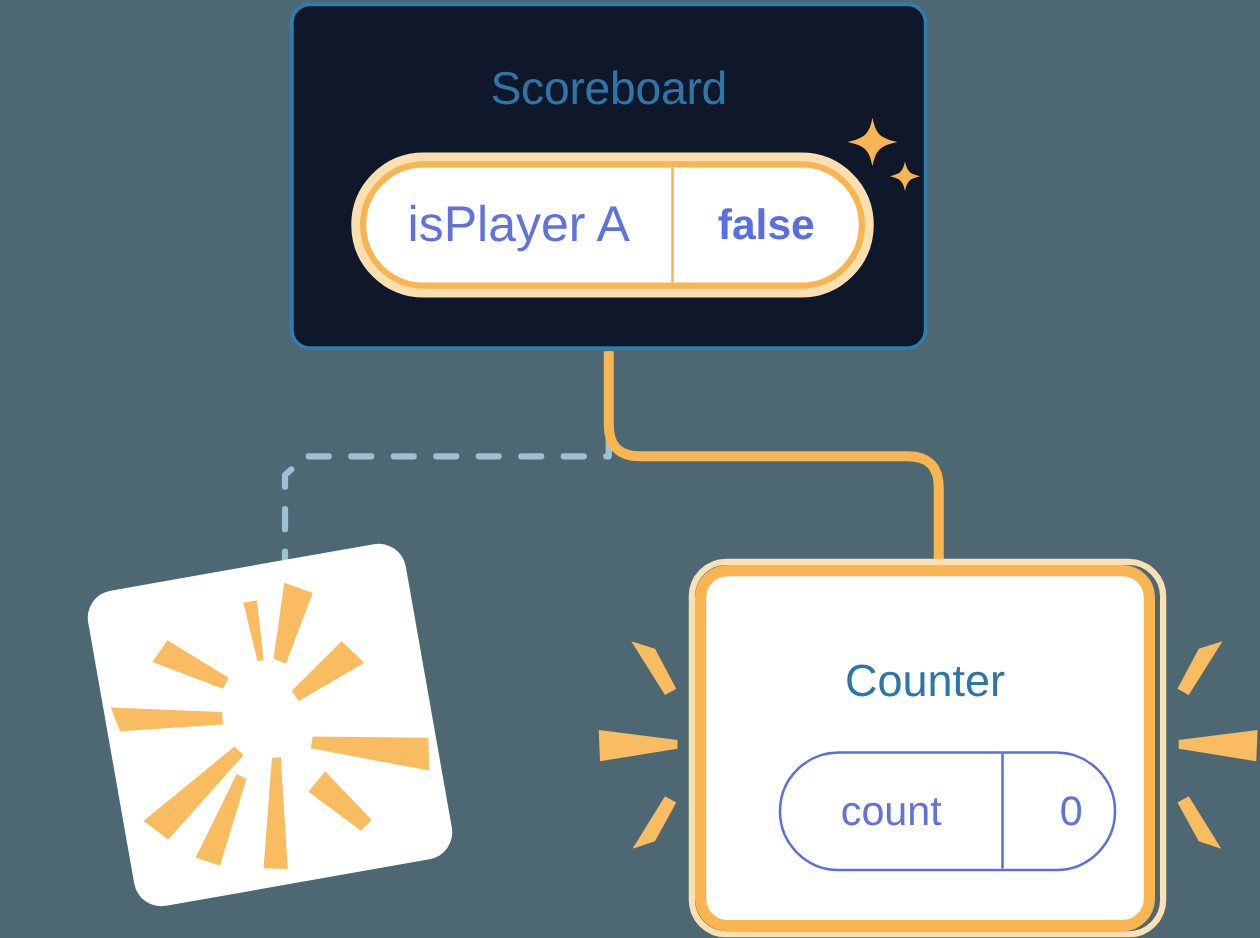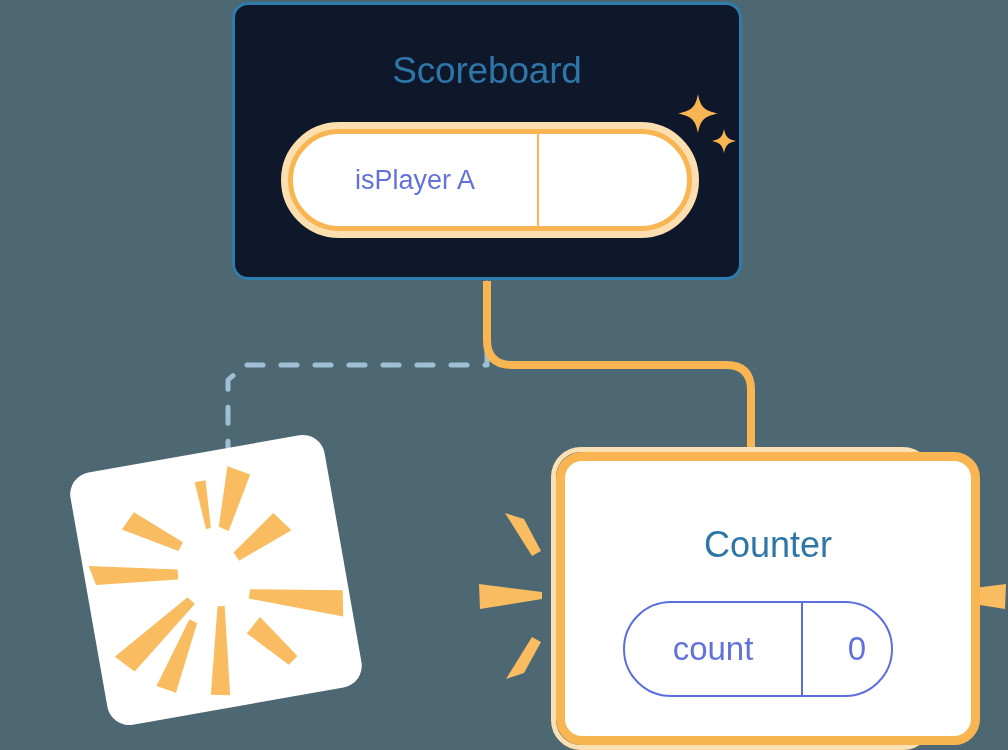--- a/index.html
+++ b/index.html
@@ -83,21 +83,21 @@
     background: #ffffff;
     display: flex;
     align-items: stretch;
     overflow: hidden;
   }
   #scoreboard-pill .cell-key {
     flex: 0 0 246px;
     display: flex;
     align-items: center;
     justify-content: center;
-    font-size: 27px;
+    font-size: 40px;
     color: #6272dd;
     border-right: 2px solid #f8b552;
     box-sizing: border-box;
   }
   #scoreboard-pill .cell-val {
     flex: 1 1 auto;
     display: flex;
     align-items: center;
     justify-content: center;
     font-size: 34px;
@@ -132,21 +132,21 @@
     width: 382px;
     height: 303px;
     border: 5px solid #fbe0b4;
     border-radius: 30px;
     box-sizing: border-box;
   }
   #counter-card {
     position: absolute;
     left: 5px;
     top: 5px;
-    width: 424px;
+    width: 368px;
     height: 293px;
     background: #ffffff;
     border: 9px solid #f8b552;
     border-radius: 26px;
     box-sizing: border-box;
   }
   #counter-title {
     position: absolute;
     left: 0;
     top: 63px;
@@ -259,20 +259,21 @@
     </g>
   </svg>
 
   <div id="scoreboard-card">
     <div id="scoreboard-title">Scoreboard</div>
 
     <div id="scoreboard-pill-wrap">
       <div id="scoreboard-pill-glow"></div>
       <div id="scoreboard-pill">
         <div class="cell-key">isPlayer A</div>
+        <div class="cell-val">false</div>
       </div>
     </div>
   </div>
 
   <svg id="sparkles" viewBox="0 0 70 70" width="70" height="70">
     <g fill="#f8b552">
       <path d="M24 2 C26.5 15 30 18.5 44 21.5 C30 24.5 26.5 28 24 41 C21.5 28 18 24.5 4 21.5 C18 18.5 21.5 15 24 2 Z"></path>
       <path d="M50 37 C51.6 45 53.8 47.2 62 49 C53.8 50.8 51.6 53 50 61 C48.4 53 46.2 50.8 38 49 C46.2 47.2 48.4 45 50 37 Z"></path>
     </g>
   </svg>

